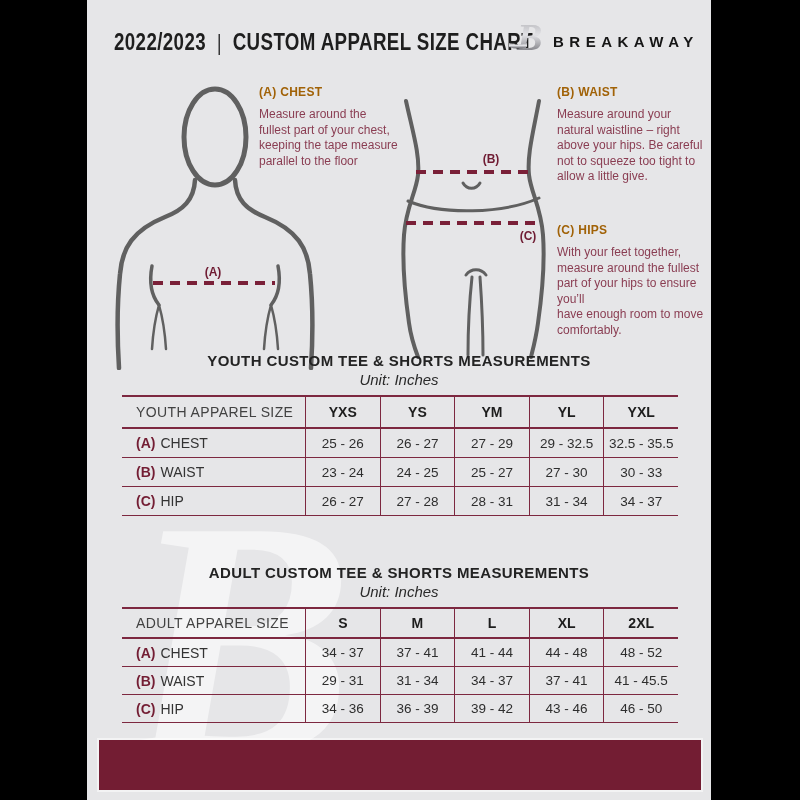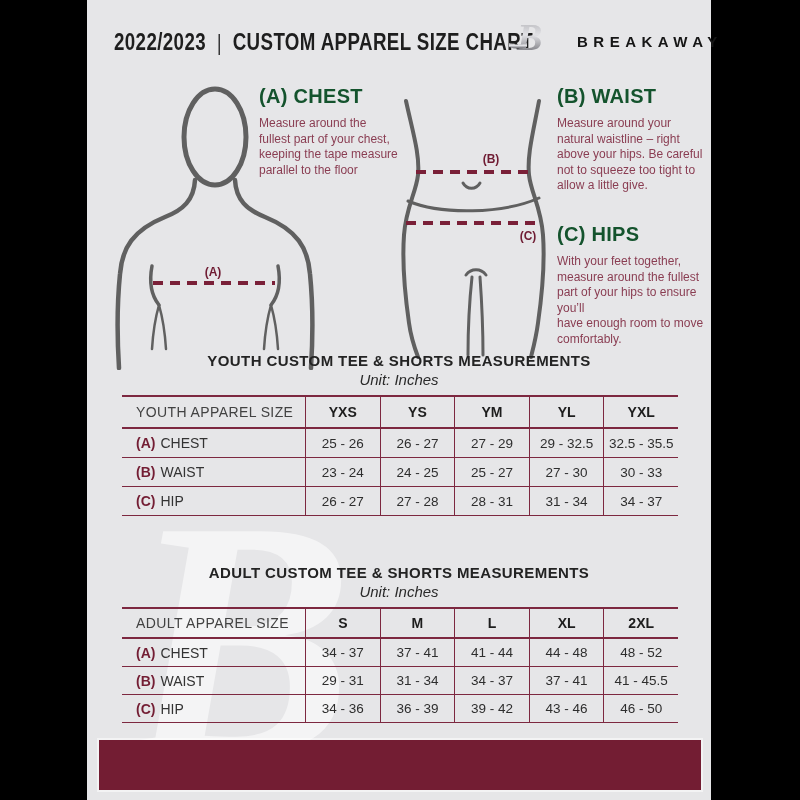--- a/index.html
+++ b/index.html
@@ -36,35 +36,35 @@
   .hdr-title{
     position:absolute; left:27px; top:28px;
     display:flex; align-items:baseline; gap:14px;
     font-weight:bold; font-size:24px; color:#1e1e1e;
     transform:scaleX(0.78); transform-origin:left center;
     white-space:nowrap; letter-spacing:0.5px;
   }
   .hdr-sep{font-weight:normal; color:#2a2a2a; font-size:22px;}
   .logo{position:absolute; left:421px; top:16px;}
   .brand{
-    position:absolute; left:490px; top:33px;
+    position:absolute; left:466px; top:33px;
     font-weight:bold; font-size:15px; letter-spacing:5.5px;
     color:#161616; white-space:nowrap;
   }
   
   .diagram{position:absolute; left:0; top:75px; width:100%; height:295px; z-index:1;}
   .fig{position:absolute;}
   .fig1{left:28px; top:3px;}
   .fig2{left:304px; top:20px;}
   .measure-block{position:absolute; width:148px;}
   .mb-chest{left:172px; top:10px; width:142px;}
   .mb-waist{left:470px; top:10px;}
   .mb-hips{left:470px; top:148px;}
   .mb-h{
-    font-size:20px; font-weight:bold; color:#14532d;
+    font-size:12px; font-weight:bold; color:#a16207;
     letter-spacing:0.3px; margin-bottom:8px;
   }
   .mb-p{
     font-size:12px; color:var(--maroon-text);
     line-height:1.3; white-space:pre-line;
   }
   
   .tbl-section{position:absolute; left:0; width:100%; z-index:1;}
   .sec-youth{top:352px;}
   .sec-adult{top:564px;}

